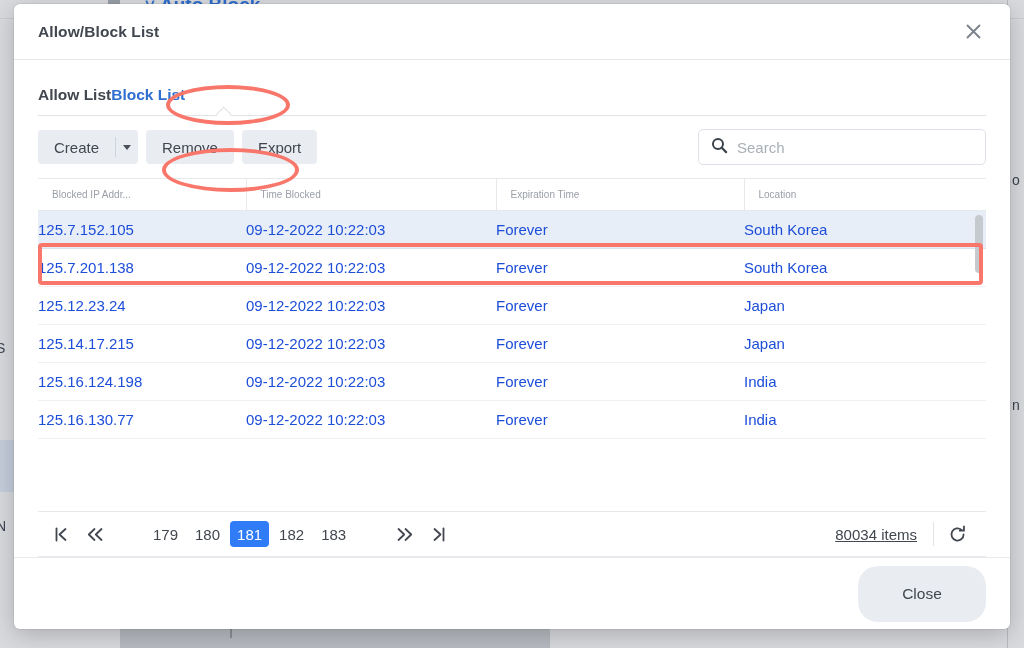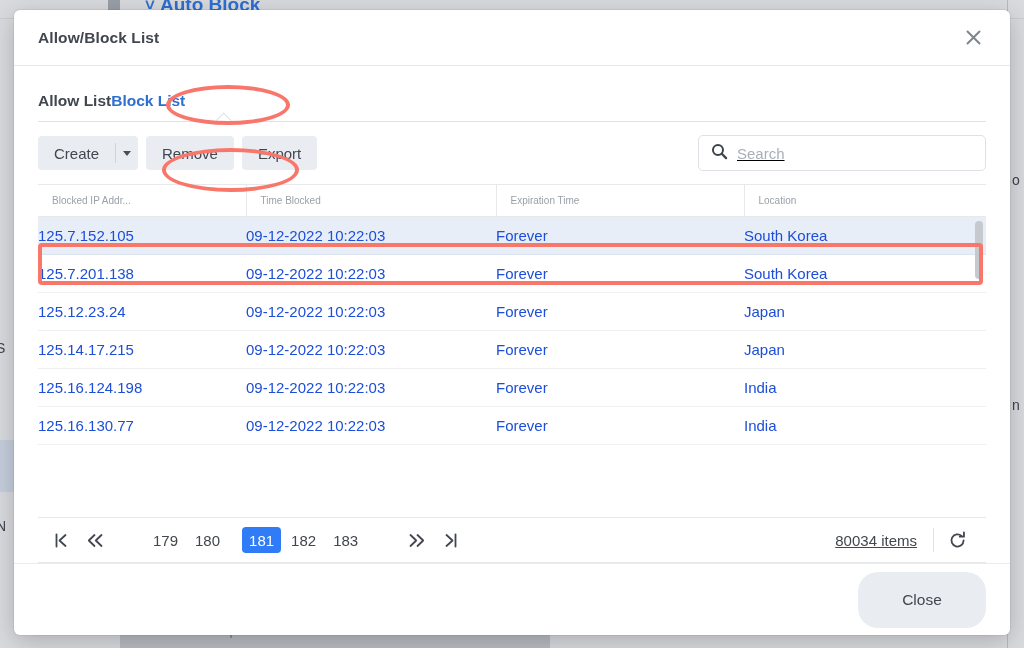--- a/index.html
+++ b/index.html
@@ -57,21 +57,21 @@
     background: #b7bac0;
   }
   .bg-topline {
     position: absolute; left: 0; top: 18px; width: 1024px; height: 1px;
     background: #c9ccd1;
   }
 
   
   #dialog {
     position: absolute;
-    left: 14px; top: 10px;
+    left: 14px; top: 4px;
     width: 996px; height: 625px;
     background: #ffffff;
     border-radius: 6px;
     box-shadow: 0 6px 26px rgba(0,0,0,0.22), 0 0 0 1px rgba(0,0,0,0.05);
     display: flex; flex-direction: column;
     overflow: hidden;
   }
 
   .dlg-titlebar {
     height: 56px; flex: 0 0 56px;
@@ -157,21 +157,20 @@
     border-right: 4px solid transparent;
     border-top: 5px solid #4a5059;
   }
   .search-wrap {
     margin-left: auto;
     width: 288px; height: 36px;
     border: 1px solid #dde1e7; border-radius: 5px;
     display: flex; align-items: center;
     padding: 0 12px; gap: 9px;
     background: #fff;
-    text-decoration: underline;
   }
   .search-input {
     border: none; outline: none; flex: 1;
     font-family: "Liberation Sans", sans-serif;
     font-size: 15px; color: #41464f; background: transparent;
   }
   .search-input::placeholder { color: #a9afb8; }
 
   
   .table-wrap {
@@ -233,21 +232,21 @@
     width: 34px; height: 30px;
     display: flex; align-items: center; justify-content: center;
     cursor: pointer; color: #41464f;
   }
   .pg-nums { display: flex; align-items: flex-end; gap: 3px; margin: 0 34px; }
   .pg-num {
     min-width: 32px; height: 26px; padding: 0 7px;
     display: flex; align-items: center; justify-content: center;
     border-radius: 4px; cursor: pointer;
   }
-  .pg-num.current { background: #2f7cf6; color: #fff; margin-left: 12px; }
+  .pg-num.current { background: #2f7cf6; color: #fff; }
   .pg-right { margin-left: auto; display: flex; align-items: center; }
   .pg-count { padding-right: 16px; color: #41464f; text-decoration: underline; }
   .pg-divider { width: 1px; height: 24px; background: #e0e3e8; }
   .pg-refresh {
     width: 46px; height: 30px;
     display: flex; align-items: center; justify-content: center;
     cursor: pointer; color: #41464f;
   }
 
   

